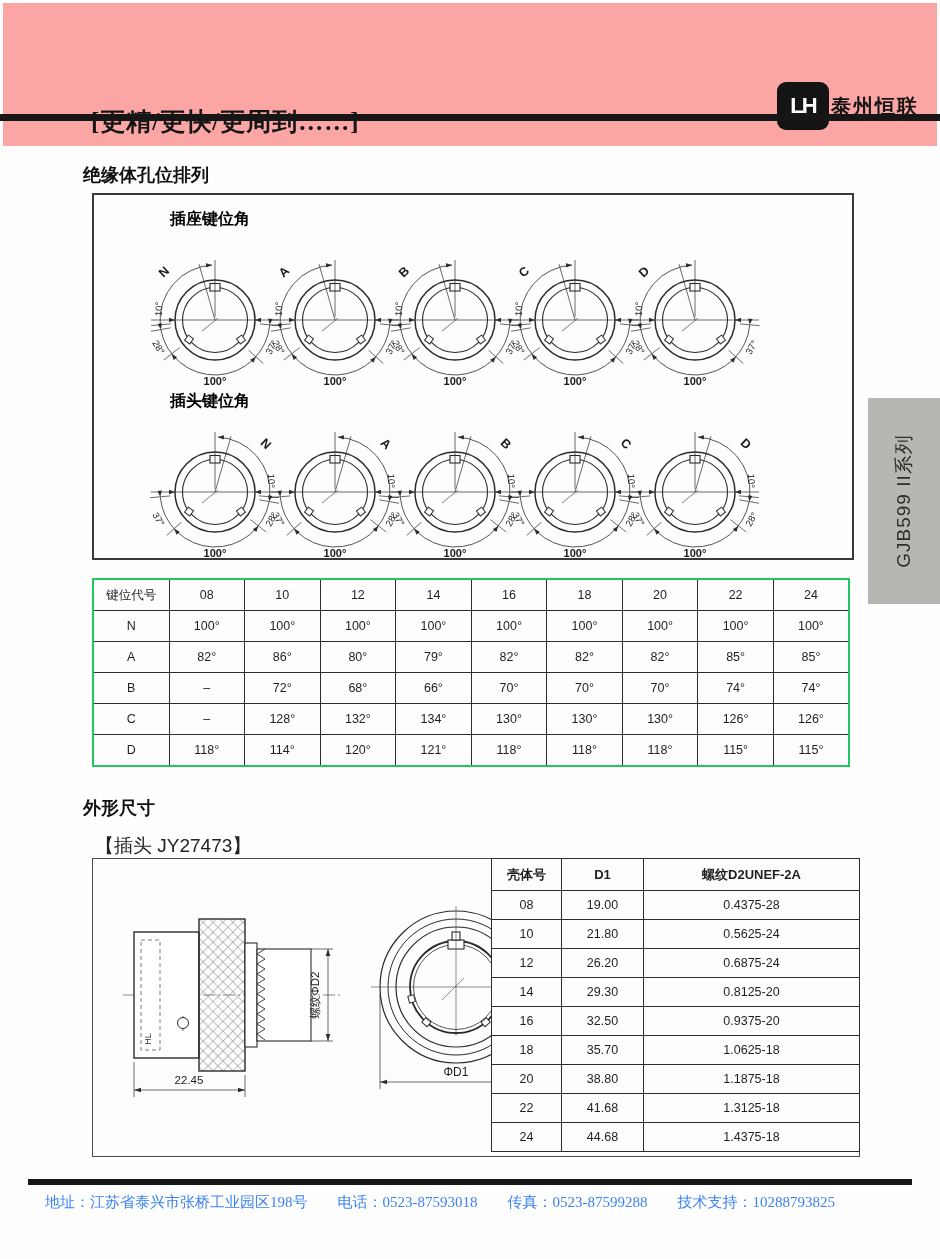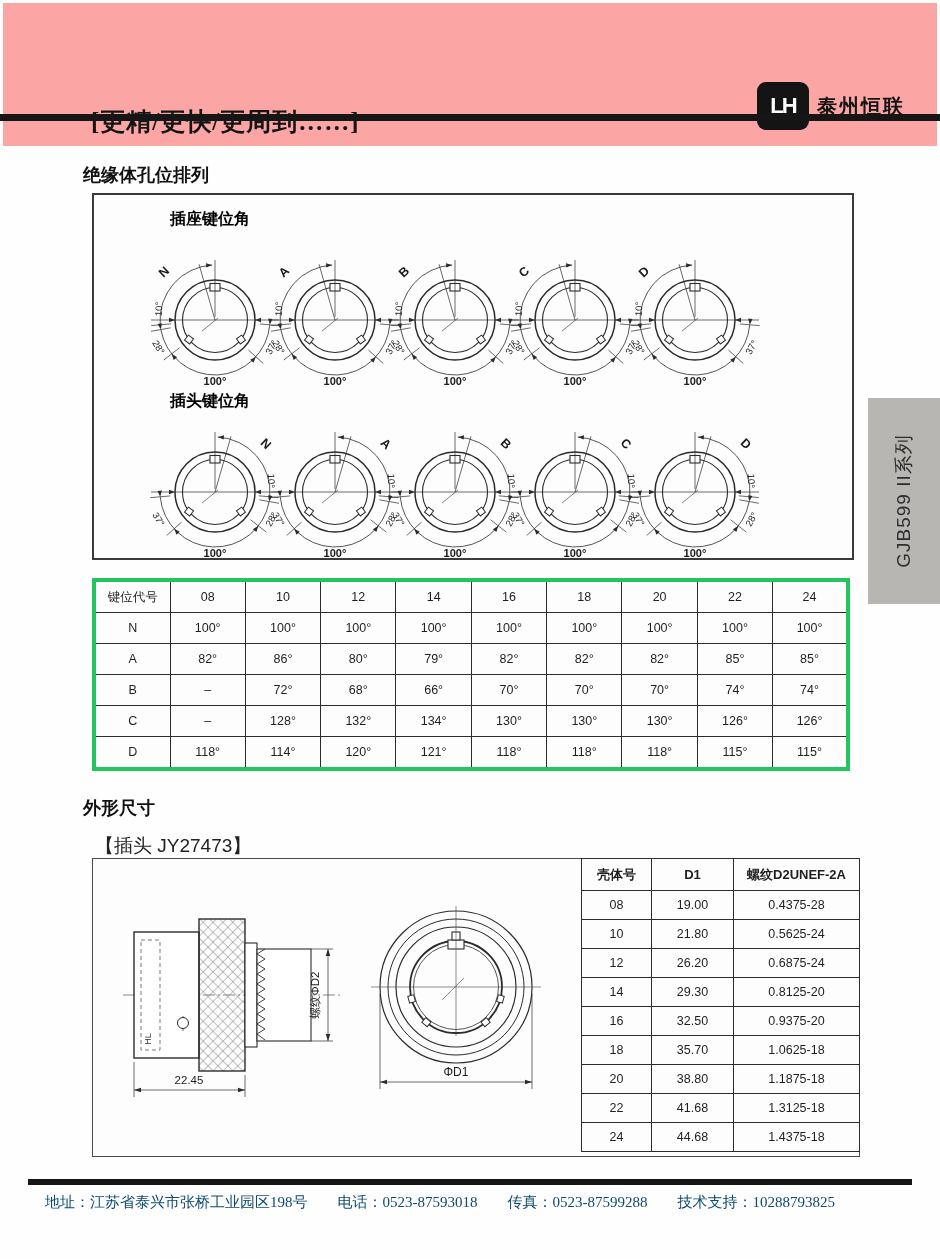--- a/index.html
+++ b/index.html
@@ -2,21 +2,21 @@
 <html><head>
 <meta charset="utf-8">
 <style>
   html,body{margin:0;padding:0;background:#9a9a9a;}
   .page{position:relative;width:940px;height:1259px;background:#fefefe;overflow:hidden;
         font-family:"Liberation Sans","DejaVu Sans",sans-serif;color:#1c1c1c;margin:0 auto;}
   
   .hdr-band{position:absolute;left:3px;right:3px;top:3px;height:143px;background:#fca5a5;}
   .slogan{position:absolute;left:88px;bottom:8px;font-family:"Liberation Serif","DejaVu Serif",serif;
           font-weight:700;font-size:25px;letter-spacing:1px;color:#141414;}
-  .brandbox{position:absolute;right:32px;bottom:16px;display:flex;align-items:center;gap:8px;}
+  .brandbox{position:absolute;right:18px;bottom:16px;display:flex;align-items:center;gap:2px;}
   .logo-mark{width:52px;height:48px;background:#141414;border-radius:9px;display:flex;align-items:center;
              justify-content:center;color:#fff;font-weight:900;font-size:22px;letter-spacing:-2px;}
   .brand-name{font-size:20px;font-weight:700;color:#141414;letter-spacing:2px;}
   .hdr-rule{position:absolute;left:0;right:0;top:114px;height:7px;background:#161616;}
   
   .side-tab{position:absolute;right:0;top:398px;width:72px;height:206px;background:#b7b6b3;
             display:flex;align-items:center;justify-content:center;}
   .side-tab span{transform:rotate(-90deg);white-space:nowrap;font-size:19px;color:#2e2e2e;letter-spacing:1px;}
   
   .sec-title{position:absolute;left:83px;font-size:18px;font-weight:700;color:#111;}
@@ -24,34 +24,34 @@
   
   .diag-box{position:absolute;left:92px;top:193px;width:758px;height:363px;border:2px solid #3a3a3a;background:#fdfdfd;}
   .diag-label{position:absolute;left:76px;font-size:16px;font-weight:700;color:#000000;}
   .diag-row{position:absolute;left:66px;display:flex;gap:10px;}
   .kd{width:110px;height:140px;overflow:visible;flex:0 0 auto;}
   
   table{border-collapse:collapse;table-layout:fixed;background:#fdfdfd;}
   .key-table{position:absolute;left:92px;top:578px;width:758px;}
   .key-table th,.key-table td{border:1px solid #2d2d2d;height:30px;text-align:center;
       font-size:12.5px;font-weight:400;color:#1f1f1f;padding:0;}
-  .key-table{border:4px solid #22c55e;}
+  .key-table{border:2px solid #22c55e;}
   .key-table col.c0{width:76px;}
   
   .outline-box{position:absolute;left:92px;top:858px;width:766px;height:297px;border:1.5px solid #4a4a4a;background:#fdfdfd;}
-  .dim-table{position:absolute;right:-1px;top:-1px;width:279px;border:1.5px solid #1f1f1f;}
+  .dim-table{position:absolute;right:-1px;top:-1px;width:369px;border:1.5px solid #1f1f1f;}
   .dim-table th{height:31px;font-size:13px;font-weight:600;}
   .dim-table td{height:28px;font-size:12.5px;font-weight:400;}
   .dim-table th,.dim-table td{border:1px solid #2d2d2d;text-align:center;color:#1f1f1f;padding:0;}
   .dim-table col.d0{width:70px;} .dim-table col.d1{width:82px;}
   .drawing{position:absolute;}
   
   .ftr-rule{position:absolute;left:28px;right:28px;top:1179px;height:6px;background:#161616;}
   .footer{position:absolute;left:45px;top:1193px;display:flex;gap:30px;
-          font-family:"Liberation Serif","DejaVu Serif",serif;font-size:15px;color:#0c4a6e;white-space:nowrap;}
+          font-family:"Liberation Serif","DejaVu Serif",serif;font-size:15px;color:#3b82f6;white-space:nowrap;}
   svg text{font-family:"Liberation Sans","DejaVu Sans",sans-serif;}
 </style>
 </head>
 <body>
 
 <div class="page">
 
   <div class="hdr-band">
     <div class="slogan">[更精/更快/更周到……]</div>
     <div class="brandbox">

